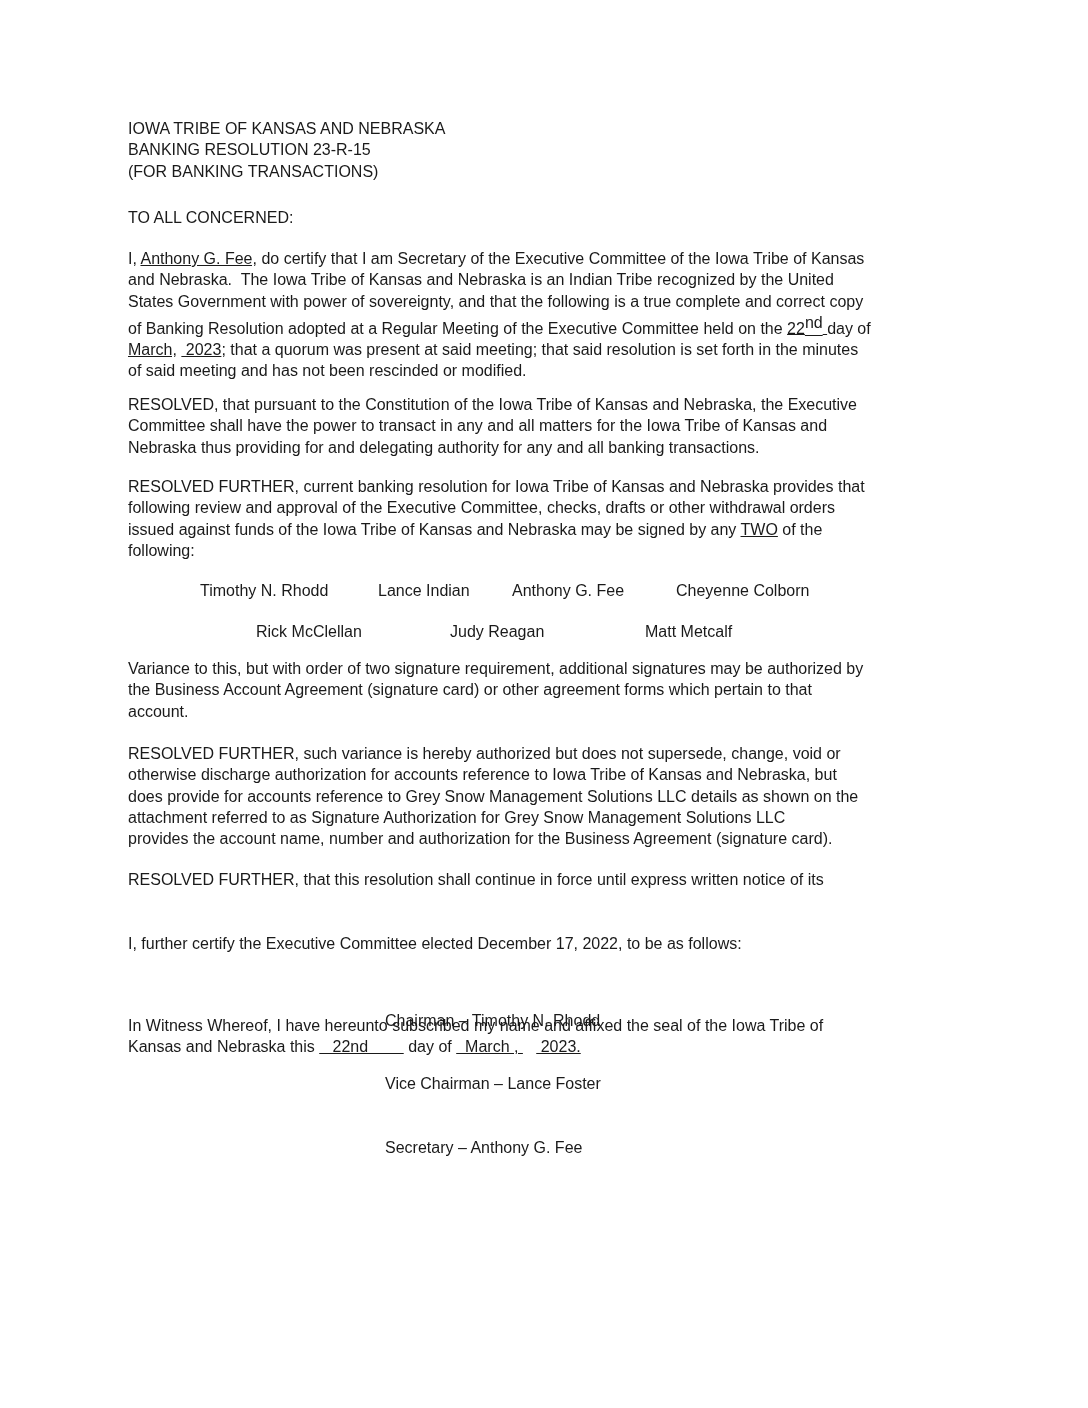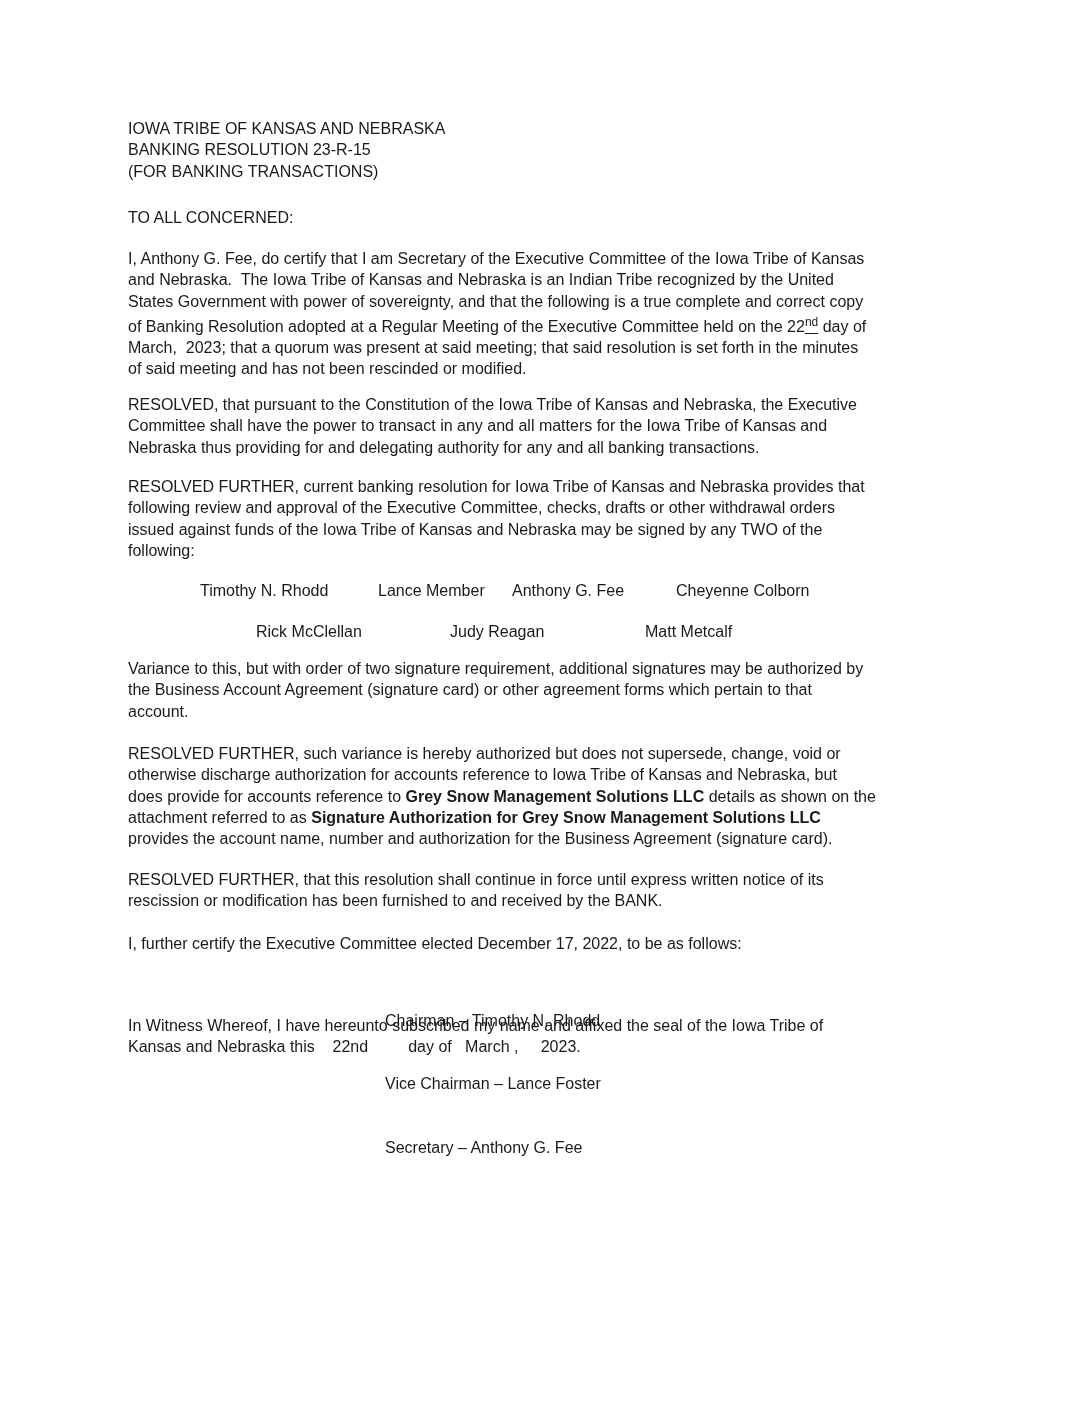--- a/index.html
+++ b/index.html
@@ -12,25 +12,25 @@
     overflow:hidden;
   }
   .content{position:absolute;left:128px;top:0;width:834px;}
   .block{
     position:absolute;left:0;width:100%;
     font-size:16px;line-height:21.3px;
     white-space:pre;
   }
   .center{text-align:left;}
   .tline{min-height:21.3px;}
-  .seg-u{}
-  .seg-b{font-weight:700;}
+  .seg-u{text-decoration:underline;}
+  .seg-b{font-weight:400;}
   .seg-su{
     text-decoration:underline;
-    font-size:12px;
+    font-size:16px;
     vertical-align:5.5px;
     text-underline-offset:7px;
   }
   .signer-row{height:22px;}
   .signer-row span{position:absolute;top:0;white-space:pre;}
   .officers{padding-left:257px;box-sizing:border-box;}
 </style>
 </head>
 <body>
 
@@ -41,36 +41,36 @@
   <div class="block" style="top:207px"><div class="tline">TO ALL CONCERNED:</div></div>
 
   <div class="block" style="top:248px"><div class="tline"><span>I, </span><span class="seg-u">Anthony G. Fee,</span><span> do certify that I am Secretary of the Executive Committee of the Iowa Tribe of Kansas</span></div><div class="tline">and Nebraska.  The Iowa Tribe of Kansas and Nebraska is an Indian Tribe recognized by the United</div><div class="tline">States Government with power of sovereignty, and that the following is a true complete and correct copy</div><div class="tline"><span>of Banking Resolution adopted at a Regular Meeting of the Executive Committee held on the </span><span class="seg-u">22</span><span class="seg-su">nd</span><span class="seg-u"> </span><span>day of</span></div><div class="tline"><span class="seg-u">March,</span><span> </span><span class="seg-u"> 2023</span><span>; that a quorum was present at said meeting; that said resolution is set forth in the minutes</span></div><div class="tline">of said meeting and has not been rescinded or modified.</div></div>
 
   <div class="block" style="top:394px"><div class="tline">RESOLVED, that pursuant to the Constitution of the Iowa Tribe of Kansas and Nebraska, the Executive</div><div class="tline">Committee shall have the power to transact in any and all matters for the Iowa Tribe of Kansas and</div><div class="tline">Nebraska thus providing for and delegating authority for any and all banking transactions.</div></div>
 
   <div class="block" style="top:476px"><div class="tline">RESOLVED FURTHER, current banking resolution for Iowa Tribe of Kansas and Nebraska provides that</div><div class="tline">following review and approval of the Executive Committee, checks, drafts or other withdrawal orders</div><div class="tline"><span>issued against funds of the Iowa Tribe of Kansas and Nebraska may be signed by any </span><span class="seg-u">TWO</span><span> of the</span></div><div class="tline">following:</div></div>
 
   <div class="block signer-row" style="top:580px">
     <span style="left:72px">Timothy N. Rhodd</span>
-    <span style="left:250px">Lance Member</span>
+    <span style="left:250px">Lance Indian</span>
     <span style="left:384px">Anthony G. Fee</span>
     <span style="left:548px">Cheyenne Colborn</span>
   </div>
 
   <div class="block signer-row" style="top:621px">
     <span style="left:128px">Rick McClellan</span>
     <span style="left:322px">Judy Reagan</span>
     <span style="left:517px">Matt Metcalf</span>
   </div>
 
   <div class="block" style="top:658px"><div class="tline">Variance to this, but with order of two signature requirement, additional signatures may be authorized by</div><div class="tline">the Business Account Agreement (signature card) or other agreement forms which pertain to that</div><div class="tline">account.</div></div>
 
   <div class="block" style="top:743px"><div class="tline">RESOLVED FURTHER, such variance is hereby authorized but does not supersede, change, void or</div><div class="tline">otherwise discharge authorization for accounts reference to Iowa Tribe of Kansas and Nebraska, but</div><div class="tline"><span>does provide for accounts reference to </span><span class="seg-b">Grey Snow Management Solutions LLC</span><span> details as shown on the</span></div><div class="tline"><span>attachment referred to as </span><span class="seg-b">Signature Authorization for Grey Snow Management Solutions LLC</span></div><div class="tline">provides the account name, number and authorization for the Business Agreement (signature card).</div></div>
 
-  <div class="block" style="top:869px"><div class="tline">RESOLVED FURTHER, that this resolution shall continue in force until express written notice of its</div><div class="tline">rescission or modification has been furnished to and received by the BANK.</div></div>
+  <div class="block" style="top:869px"><div class="tline">RESOLVED FURTHER, that this resolution shall continue in force until express written notice of its</div></div>
 
   <div class="block" style="top:933px"><div class="tline">I, further certify the Executive Committee elected December 17, 2022, to be as follows:</div></div>
 
   <div class="block officers" style="top:967px">
     <div class="tline">Chairman – Timothy N. Rhodd</div>
     <div class="tline">Vice Chairman – Lance Foster</div>
     <div class="tline">Secretary – Anthony G. Fee</div>
   </div>
 
   <div class="block" style="top:1015px"><div class="tline">In Witness Whereof, I have hereunto subscribed my name and affixed the seal of the Iowa Tribe of</div><div class="tline"><span>Kansas and Nebraska this </span><span class="seg-u">   22nd        </span><span> day of </span><span class="seg-u">  March , </span><span>   </span><span class="seg-u"> 2023.</span></div></div>

